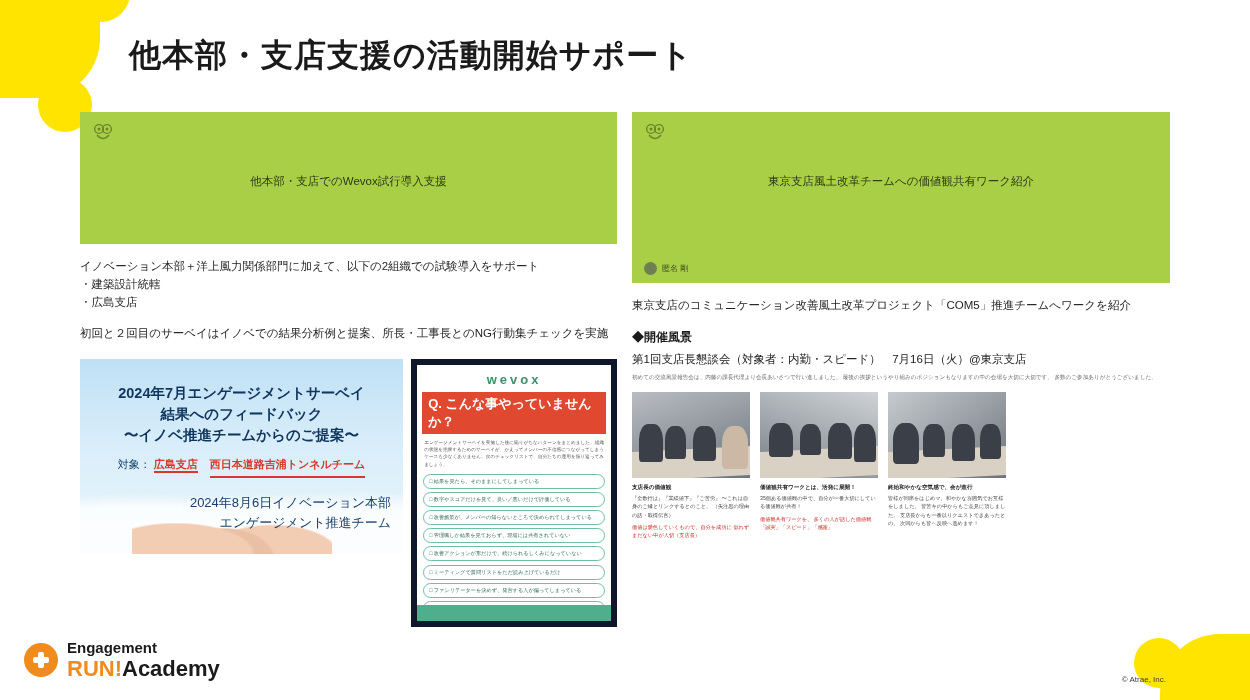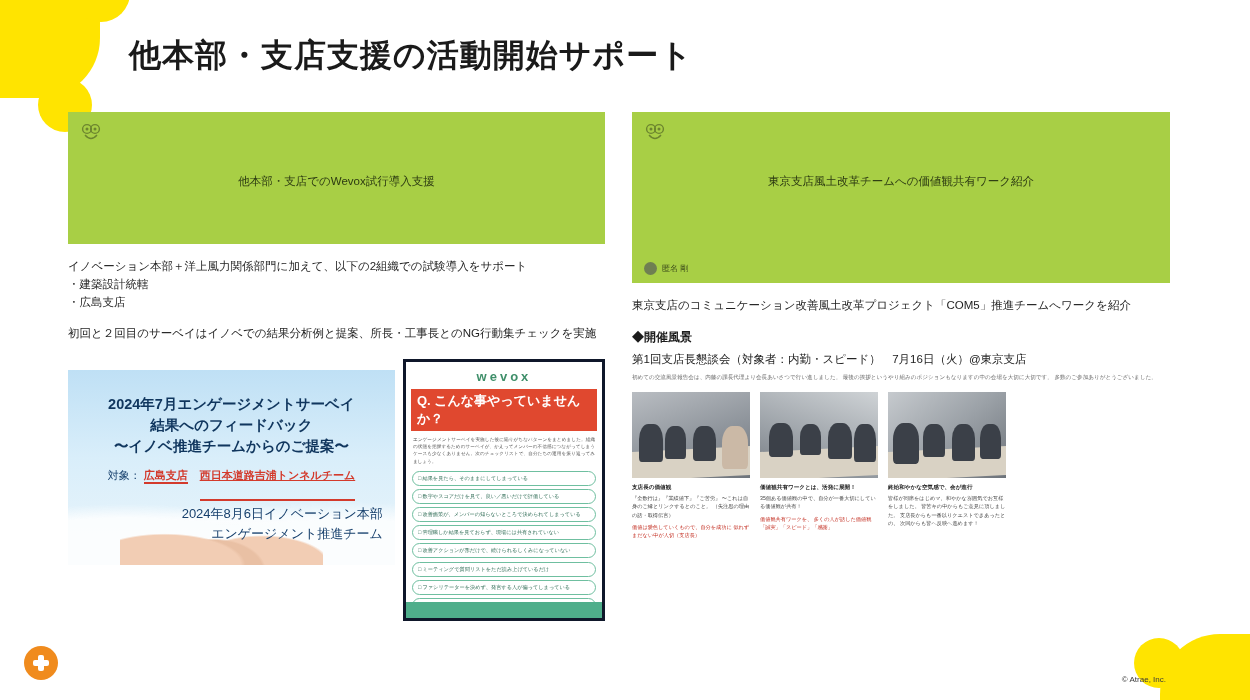--- a/index.html
+++ b/index.html
@@ -74,21 +74,21 @@
     font-weight: bold;
     letter-spacing: 1px;
     color: #1a1a1a;
   }
 
   
   .col {
     position: absolute;
     top: 112px;
   }
-  .col-left  { left: 68px;  width: 537px; }
+  .col-left  { left: 80px;  width: 537px; }
   .col-right { left: 632px; width: 538px; }
 
   
   .green-card {
     background: #a8cf45;
     height: 132px;
     position: relative;
   }
   .green-card.tall { height: 171px; }
   .card-avatar {
@@ -142,21 +142,20 @@
     gap: 8px;
   }
 
   
   .thumb-blue {
     width: 330px;
     height: 195px;
     background: linear-gradient(#bfe0f5 0%, #d9eefa 45%, #eaf5fb 100%);
     position: relative;
     overflow: hidden;
-    margin-top: 11px;
   }
   .thumb-blue .clouds {
     position: absolute;
     left: 0; right: 0; bottom: 0;
     height: 72px;
     background:
       radial-gradient(ellipse at 18% 100%, #ffffff 0 46%, rgba(255,255,255,0) 60%),
       radial-gradient(ellipse at 52% 110%, #ffffff 0 42%, rgba(255,255,255,0) 62%),
       radial-gradient(ellipse at 85% 100%, #ffffff 0 44%, rgba(255,255,255,0) 62%);
     opacity: .85;
@@ -195,40 +194,39 @@
     color: #d33a2c;
     font-weight: bold;
     border-bottom: 2px solid #d33a2c;
     padding-bottom: 1px;
     margin-left: 3px;
   }
   .thumb-blue .target-row .hl2 {
     color: #d33a2c;
     font-weight: bold;
     border-bottom: 2px solid #d33a2c;
-    padding-bottom: 18px;
+    padding-bottom: 6px;
     margin-left: 12px;
-    text-decoration: underline;
   }
   .thumb-blue .credit {
     position: absolute;
     right: 12px;
     bottom: 22px;
     text-align: right;
     font-size: 13px;
     line-height: 1.5;
     color: #17406d;
   }
 
   
   .thumb-wevox {
     width: 198px;
     height: 256px;
     background: #ffffff;
-    border: 3px solid #0f172a;
+    border: 6px solid #0f172a;
     position: relative;
     overflow: hidden;
   }
   .thumb-wevox .wv-logo {
     text-align: center;
     font-size: 13px;
     letter-spacing: 3px;
     color: #3f8f6a;
     padding: 7px 0 5px;
     font-weight: bold;
@@ -521,15 +519,19 @@
 皆苦キの中からもご意見に頂しました。
 支店長からも一番以りクエストできあったとの、
 次回からも皆へ反映へ進めます！</div>
     </div>
 
   </div>
 </div>
 
 <div class="logo">
   <span class="mark"></span>
+  <span class="words">
+    <span class="w1">Engagement</span><br>
+    <span class="w2"><span class="run">RUN!</span><span>Academy</span></span>
+  </span>
 </div>
 
 <div class="copyright">© Atrae, Inc.</div>
 
 </body></html>

